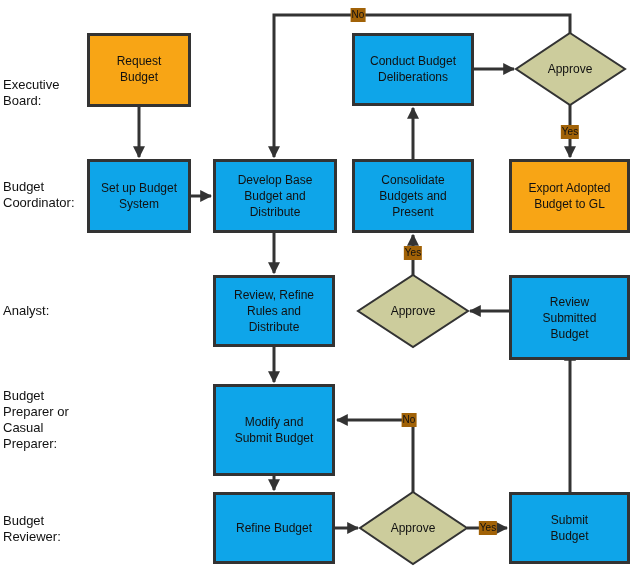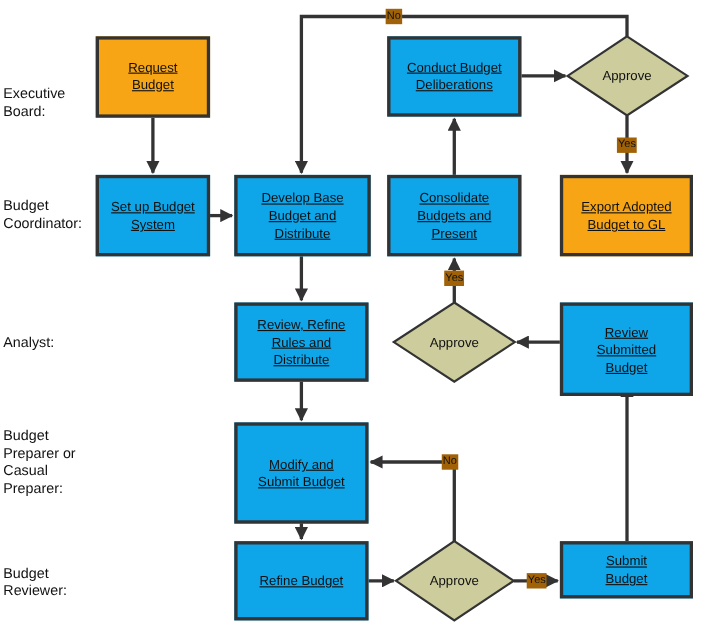--- a/index.html
+++ b/index.html
@@ -4,21 +4,21 @@
 <style>
   html, body { margin: 0; padding: 0; background: #ffffff; }
   body { width: 643px; height: 567px; position: relative; overflow: hidden;
          font-family: "Liberation Sans", sans-serif; color: #111; }
   svg#flow { position: absolute; left: 0; top: 0; }
   .lane-label { position: absolute; left: 3px; font-size: 13px; line-height: 16px;
                 white-space: pre-line; color: #111; }
   .node { position: absolute; box-sizing: border-box; border: 3px solid #333;
           display: flex; align-items: center; justify-content: center;
           text-align: center; font-size: 12px; line-height: 16px;
-          white-space: pre-line; cursor: pointer; padding: 0 4px; text-decoration: underline; }
+          white-space: pre-line; cursor: pointer; padding: 0 4px; }
   .process { background: #0ea5e9; }
   .terminal { background: #f8a515; }
   .decision-label { position: absolute; font-size: 12px; line-height: 16px;
                     text-align: center; width: 80px; margin-left: -40px;
                     margin-top: -8px; cursor: pointer; }
   .edge-label { position: absolute; font-size: 10px; line-height: 14px;
                 background: #a16207; padding: 0 1px; transform: translate(-50%,-50%); }
 </style>
 </head>
 <body>
@@ -96,21 +96,21 @@
 Budget to GL</div>
 <div class="node process" style="left:213px;top:275px;width:122px;height:72px">Review, Refine
 Rules and
 Distribute</div>
 <div class="node process" style="left:509px;top:275px;width:121px;height:85px">Review
 Submitted
 Budget</div>
 <div class="node process" style="left:213px;top:384px;width:122px;height:92px">Modify and
 Submit Budget</div>
 <div class="node process" style="left:213px;top:492px;width:122px;height:72px">Refine Budget</div>
-<div class="node process" style="left:509px;top:492px;width:121px;height:52px">Submit
+<div class="node process" style="left:509px;top:492px;width:121px;height:72px">Submit
 Budget</div>
 
 <div class="decision-label" style="left:570px;top:69px">Approve</div>
 <div class="decision-label" style="left:413px;top:311px">Approve</div>
 <div class="decision-label" style="left:413px;top:528px">Approve</div>
 
 <div class="edge-label" style="left:358px;top:15px">No</div>
 <div class="edge-label" style="left:570px;top:132px">Yes</div>
 <div class="edge-label" style="left:413px;top:253px">Yes</div>
 <div class="edge-label" style="left:409px;top:420px">No</div>

